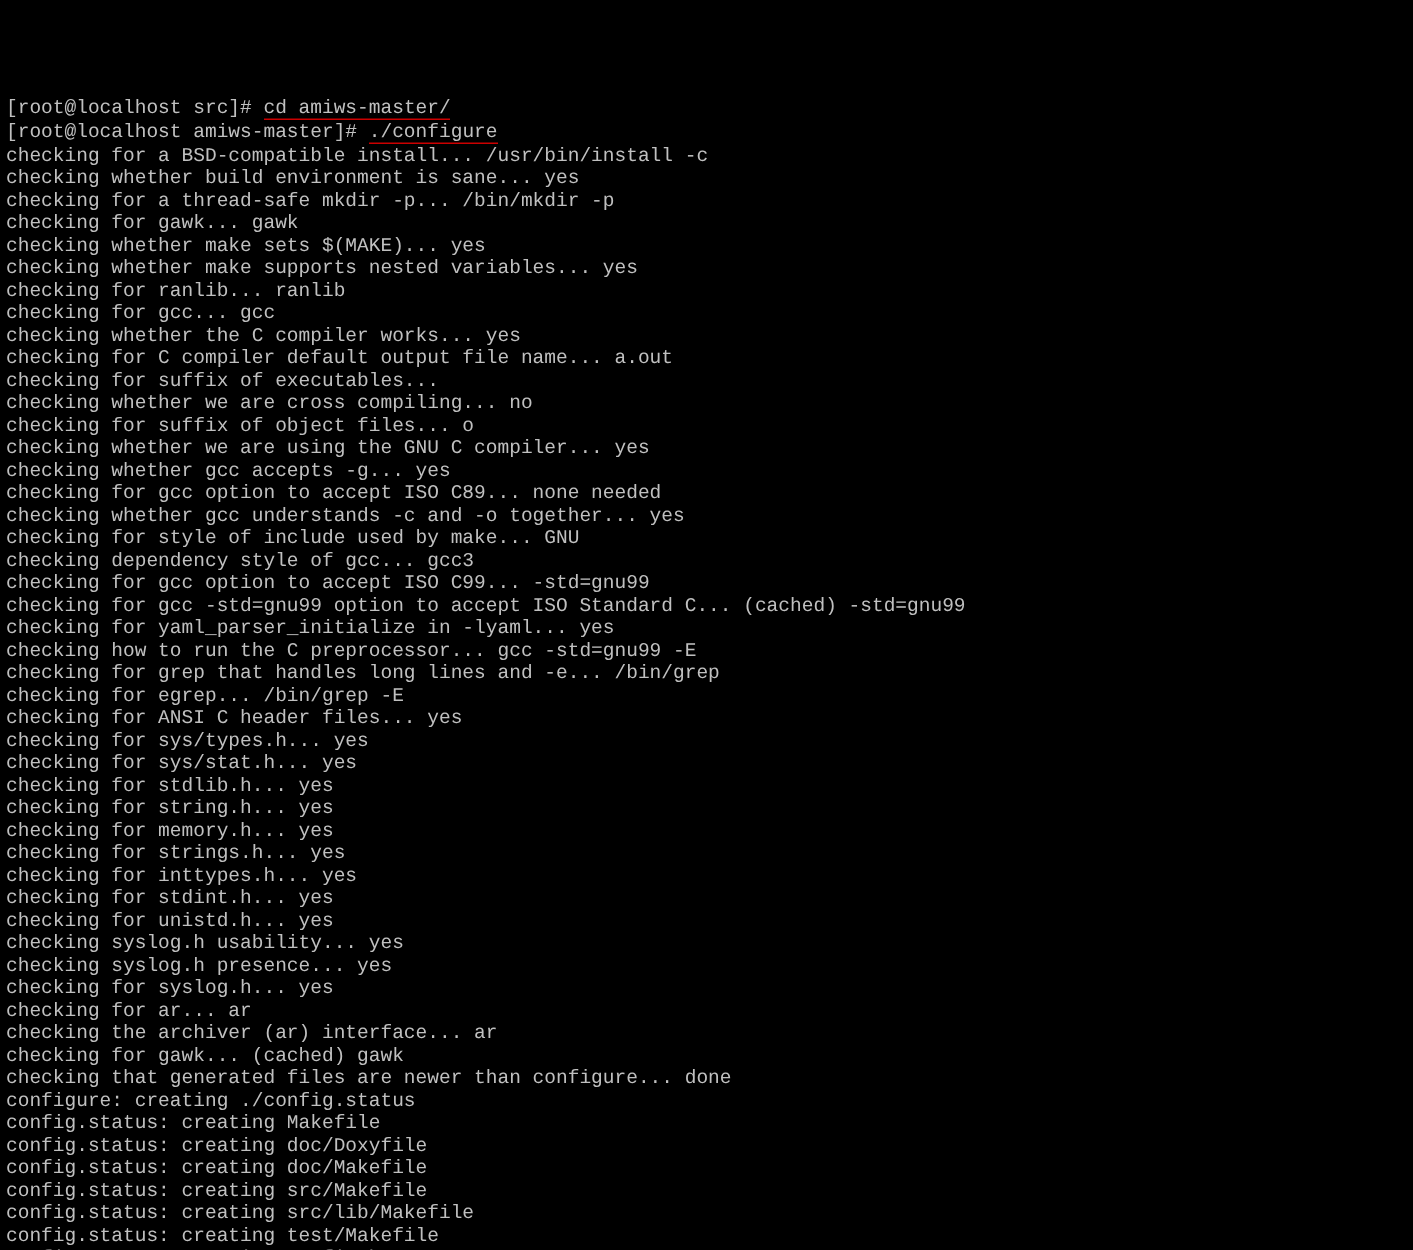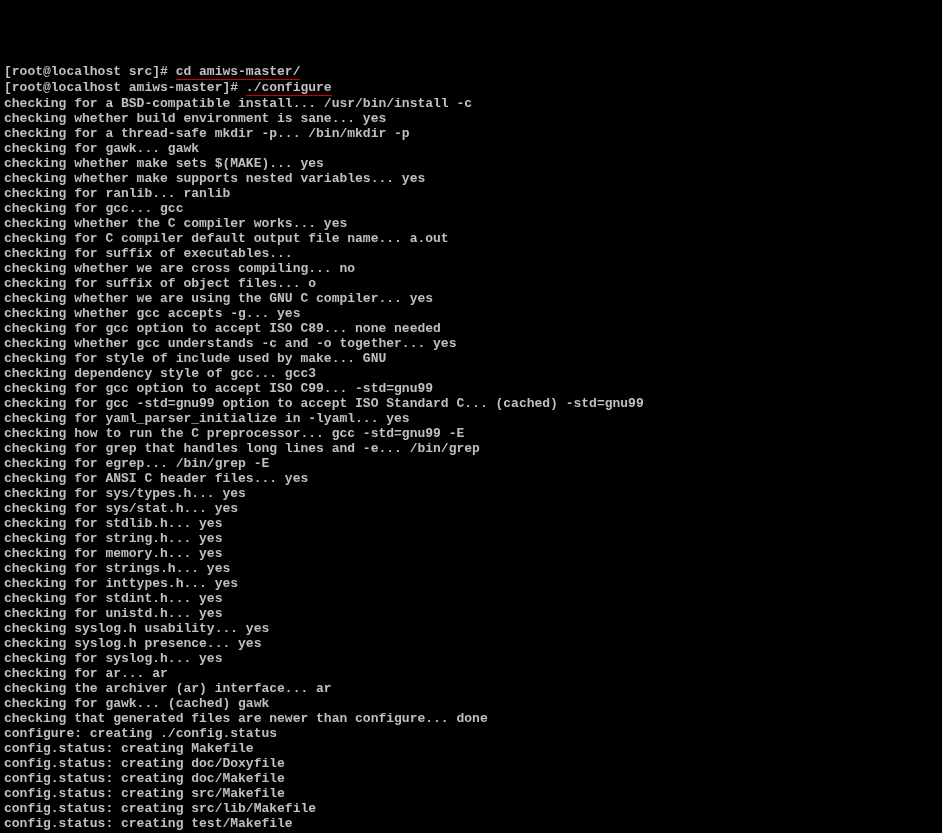--- a/index.html
+++ b/index.html
@@ -14,21 +14,20 @@
       font-size: 13px;
       line-height: 15px;
       padding: 4px;
       width: 942px;
       height: 833px;
       overflow: hidden;
       white-space: pre;
     }
     .line {
       display: block;
-      font-weight: bold;
     }
     .underline-red {
       border-bottom: 1px solid #cc0000;
       display: inline-block;
     }
     .prompt {
       color: #c0c0c0;
     }
   </style>
 </head>

